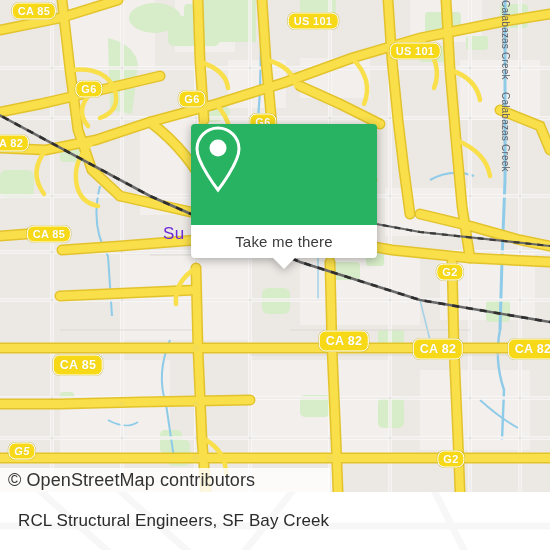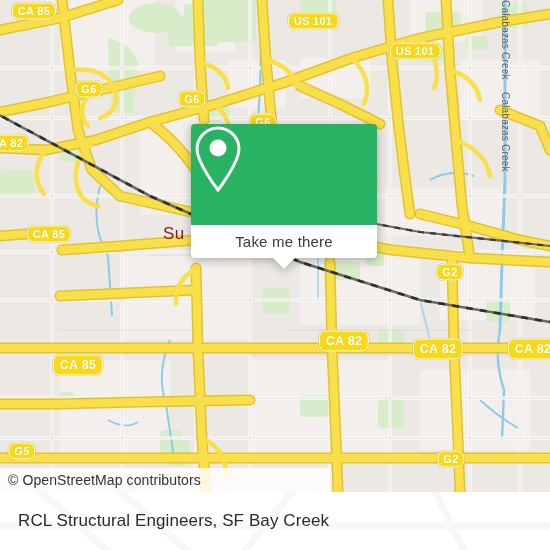--- a/index.html
+++ b/index.html
@@ -22,40 +22,40 @@
           text-shadow:0 0 1px rgba(0,0,0,.12);
           box-shadow:0 0 0 .6px rgba(190,170,20,.55);}
   .shield.big{font-size:12.5px;padding:2px 6px 3px;}
 
   
   .waterlabel{position:absolute;color:#5d5d66;font-size:10px;
           writing-mode:vertical-rl;transform-origin:center;
           white-space:nowrap;letter-spacing:.2px;}
 
   
-  .citylabel{position:absolute;color:#7f1d1d;font-size:17px;
+  .citylabel{position:absolute;color:#6d28d9;font-size:17px;
           letter-spacing:.4px;white-space:nowrap;}
 
   
   .card{position:absolute;left:191px;top:124px;width:186px;
         border-radius:4px;overflow:visible;
         filter:drop-shadow(0 2px 5px rgba(0,0,0,.30));}
   .card-top{height:101px;background:#27b362;border-radius:4px 4px 0 0;
         display:flex;align-items:center;justify-content:center;}
   .card-bottom{height:33px;background:#ffffff;border-radius:0 0 4px 4px;
         display:flex;align-items:center;justify-content:center;}
   .card-bottom span{color:#3b3b3b;font-size:15px;letter-spacing:.2px;}
   .card-tail{position:absolute;left:50%;top:134px;transform:translateX(-50%);
         width:0;height:0;border-left:11px solid transparent;
         border-right:11px solid transparent;border-top:11px solid #ffffff;}
 
   
   .attrib{position:absolute;left:0;top:468px;height:24px;width:330px;
         background:rgba(255,255,255,.82);display:flex;align-items:center;}
-  .attrib span{color:#333;font-size:14px;padding-left:8px;letter-spacing:.1px;}
+  .attrib span{color:#333;font-size:18px;padding-left:8px;letter-spacing:.1px;}
 
   
   .footer{position:absolute;left:0;top:492px;width:550px;height:58px;
         background:#ffffff;overflow:hidden;}
   .footer-wm{position:absolute;left:0;top:0;width:550px;height:58px;opacity:.10;}
   .footer-inner{position:relative;display:flex;align-items:center;
         justify-content:space-between;height:58px;padding:0 18px;
         box-sizing:border-box;}
   .footer-title{color:#2b2b2b;font-size:17px;letter-spacing:.1px;}
   .brand{display:flex;align-items:center;gap:2px;}

